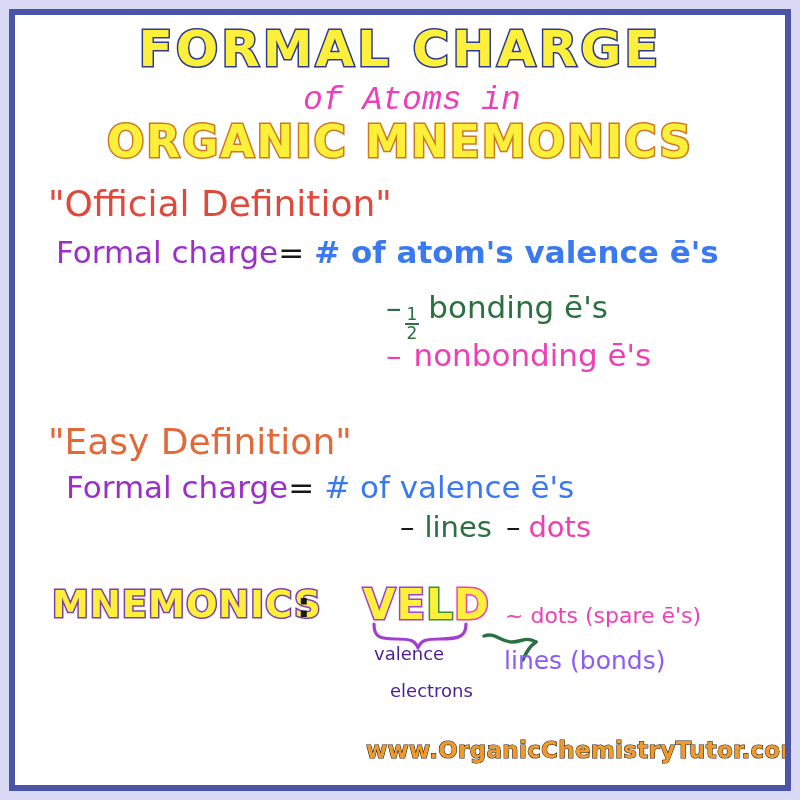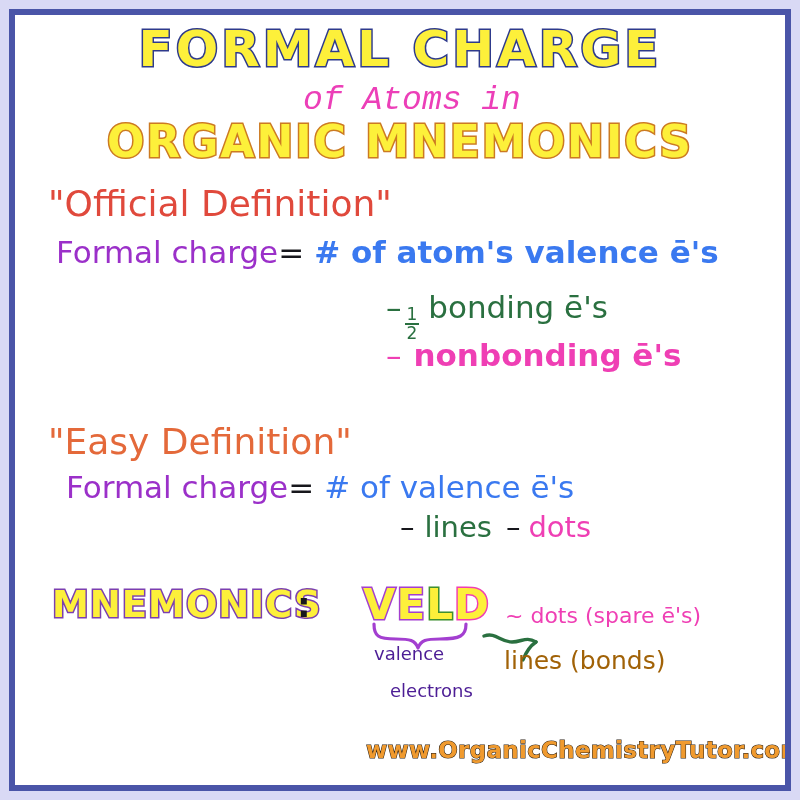--- a/index.html
+++ b/index.html
@@ -147,21 +147,21 @@
     font-weight: bold;
     letter-spacing: 1px;
   }
   .veld .lv { -webkit-text-stroke: 3px #a33fd0; paint-order: stroke fill; }
   .veld .le { -webkit-text-stroke: 3px #a33fd0; paint-order: stroke fill; }
   .veld .ll { -webkit-text-stroke: 3px #3f8f2f; paint-order: stroke fill; }
   .veld .ld { -webkit-text-stroke: 3px #ef3fb4; paint-order: stroke fill; }
 
   .ann-magenta { font-size: 22px; color: #ef3fb4; }
   .ann-purple  { font-size: 18px; color: #4c1d95; }
-  .ann-green   { font-size: 25px; color: #a16207; }
+  .ann-green   { font-size: 25px; color: #8b5cf6; }
 
   
   #footer-url {
     font-size: 23px;
     color: #f09a2e;
     -webkit-text-stroke: 1.1px #2b2117;
     paint-order: stroke fill;
     font-weight: bold;
     letter-spacing: 0.3px;
   }
@@ -191,21 +191,21 @@
     <span>–</span>
     <span class="frac">
       <span class="num">1</span>
       <span class="den">2</span>
     </span>
     <span style="padding-left:6px;">bonding ē's</span>
   </div>
 
   <div class="t row formula-lg c-magenta" style="left:386px; top:340px;">
     <span>–</span>
-    <span style="padding-left:12px;font-weight:bold;">nonbonding ē's</span>
+    <span style="padding-left:12px;">nonbonding ē's</span>
   </div>
 
   <div class="t hand heading-easy" style="left:48px; top:424px;">"Easy Definition"</div>
 
   <div class="t row formula-lg" style="left:66px; top:472px;">
     <span class="c-purple">Formal charge</span>
     <span class="c-dark">=</span>
     <span class="c-blue" style="padding-left:10px;"># of valence ē's</span>
   </div>
 

